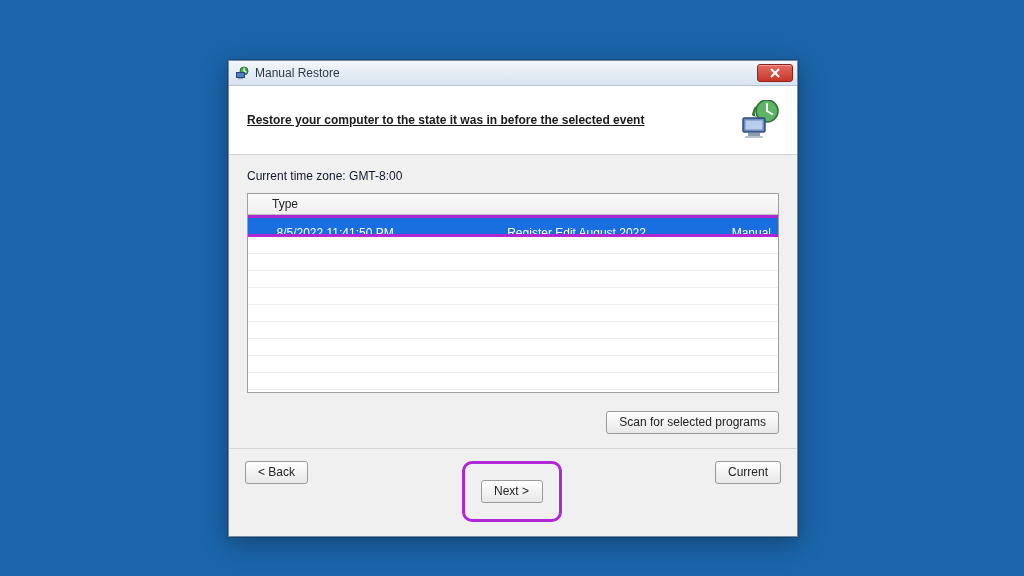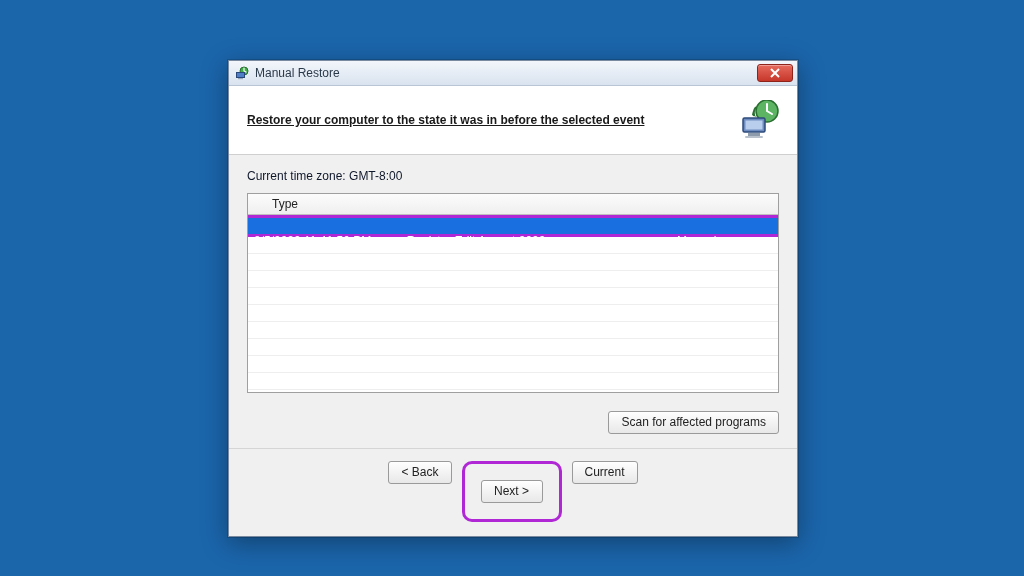--- a/index.html
+++ b/index.html
@@ -78,23 +78,23 @@
     color: #6a6a6a;
     font-size: 9px;
   }
   .hl-bar { height: 3px; background: #b028d6; }
   .row {
     display: flex;
     height: 16px;
   }
   .row.sel { background: #1a6fe0; color: #fff; }
   .row .cell {
-    padding: 16px 6px;
+    padding: 8px 6px;
     border-right: 1px solid transparent;
-    overflow: hidden; white-space: nowrap;
+    overflow: hidden; white-space: nowrap; text-align: right;
   }
   .row.empty { border-bottom: 1px solid #eee; }
   .col-dt   { width: 150px; }
   .col-desc { width: 257px; }
   .col-type { width: 101px; margin-left: 18px; }
   .hl-bar2 { height: 3px; background: #b028d6; }
 
   .scan-row {
     display: flex; justify-content: flex-end;
     padding: 14px 18px 10px 18px;
@@ -108,21 +108,21 @@
     font-family: inherit;
     font-size: 12px;
     min-width: 62px;
     height: 23px;
     line-height: 13px;
     text-align: center;
     box-shadow: 0 1px 0 rgba(255,255,255,.6) inset;
   }
   .divider { border-top: 1px solid #d5d5d5; margin-top: 4px; }
   .footer {
-    display: flex; justify-content: center; gap: 10px;
+    display: flex; justify-content: space-between; gap: 10px;
     padding: 12px 16px 14px 16px;
   }
   .next-wrap {
     border: 3px solid #b028d6;
     border-radius: 10px;
     padding: 16px;
   }
 </style>
 </head>
 <body>
@@ -183,21 +183,21 @@
       <div class="row empty"></div>
       <div class="row empty"></div>
       <div class="row empty"></div>
       <div class="row empty"></div>
       <div class="row empty"></div>
       <div class="row empty"></div>
     </div>
   </div>
 
   <div class="scan-row">
-    <button class="btn" style="min-width:150px">Scan for affected programs</button>
+    <button class="btn" style="min-width:150px">Scan for selected programs</button>
   </div>
 
   <div class="divider"></div>
 
   <div class="footer">
     <button class="btn">&lt; Back</button>
     <span class="next-wrap">
       <button class="btn">Next &gt;</button>
     </span>
     <button class="btn">Current</button>

